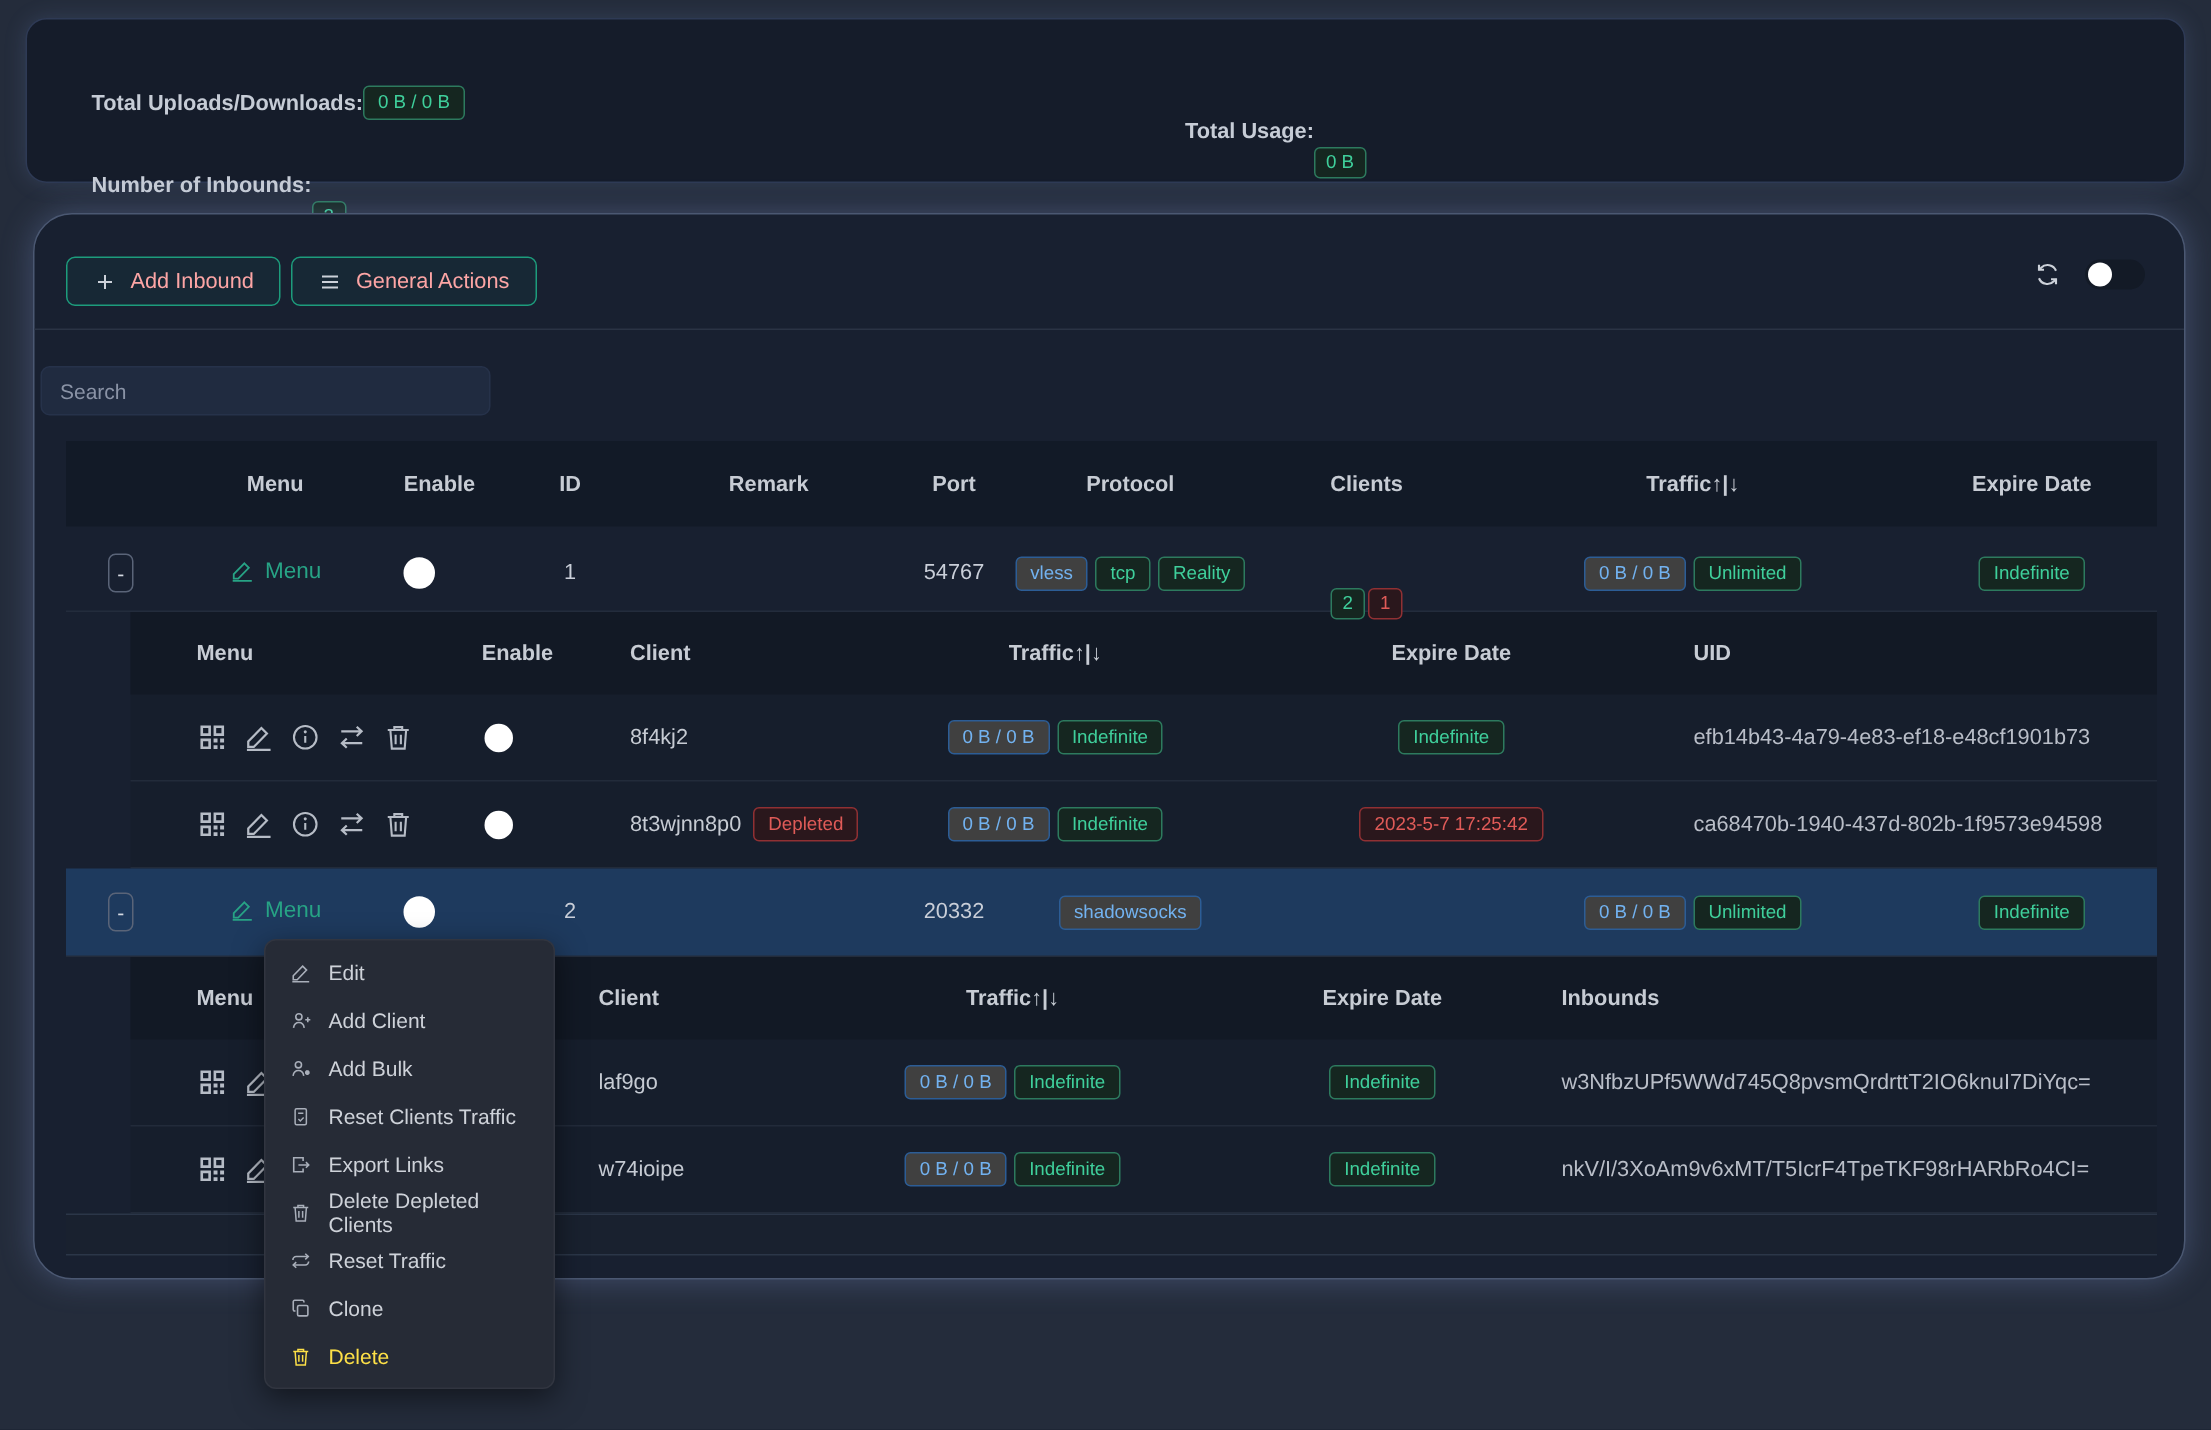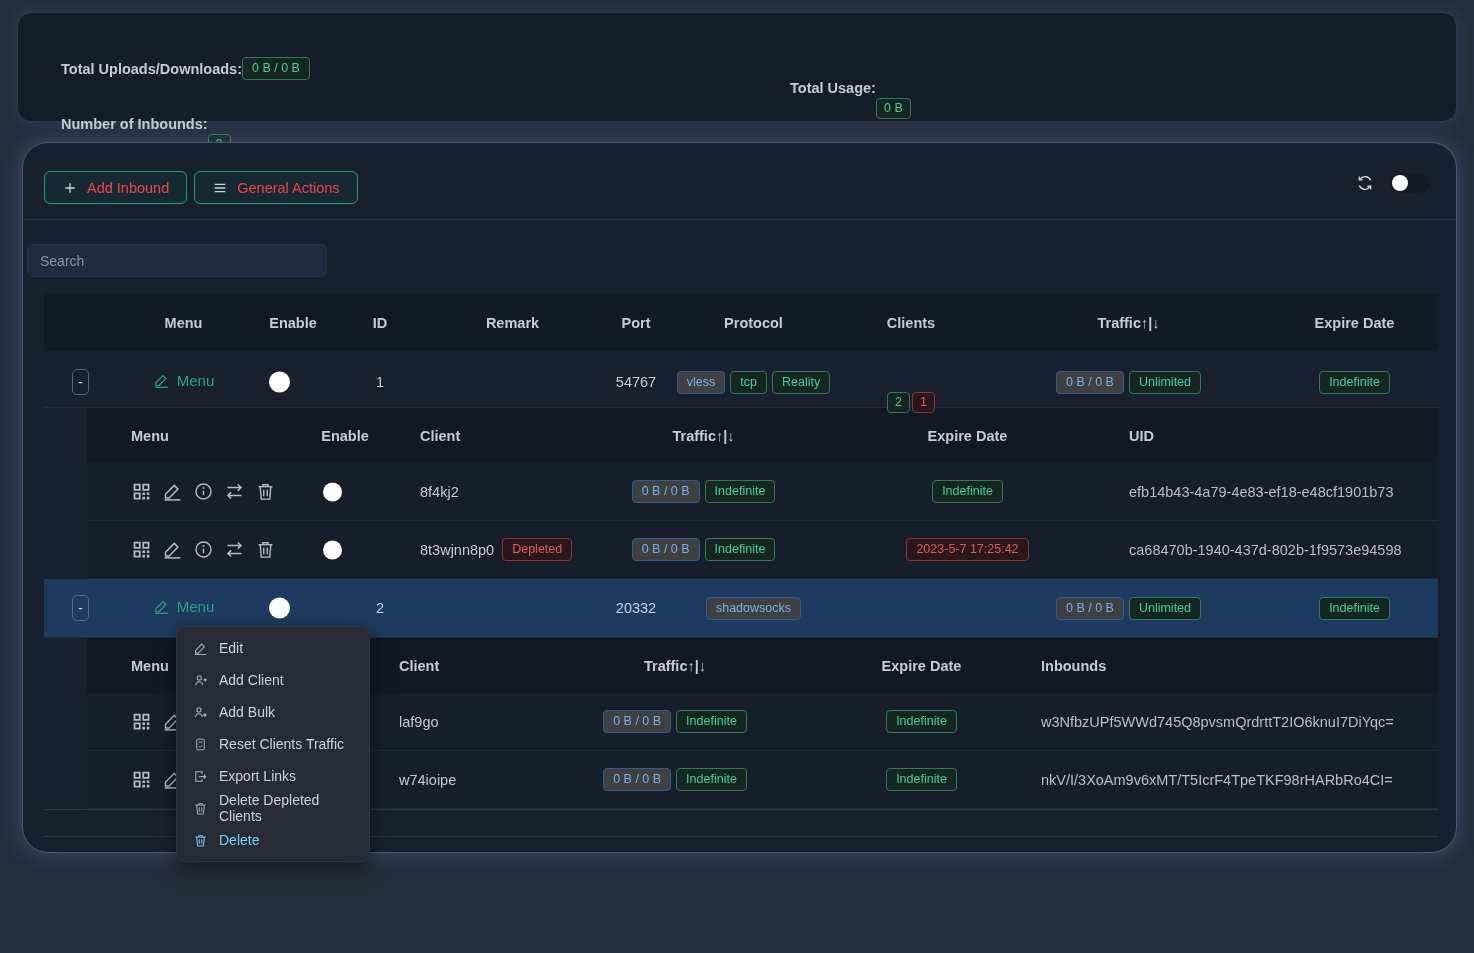--- a/index.html
+++ b/index.html
@@ -23,21 +23,21 @@
   .tag.red   { color:#e05b58; border-color:#903033; background:#2a171c; }
   .tag.sm { padding:1px 7px;margin-top:41px; }
 
   
   .main-card { position:absolute; left:22px; top:142px; width:1435px; height:711px;
     background:#182030; border:1px solid #4b5872; border-radius:26px;
     box-shadow:0 0 22px rgba(135,160,225,.30); padding:28px 0 0 0; }
   .toolbar { display:flex; gap:7px; padding-left:21px; }
   .btn { display:flex; align-items:center; gap:9px; height:33px; padding:0 17px;
     background:rgba(20,160,130,.07); border:1px solid #1d9c7c; border-radius:6px;
-    color:#ef4444; font-size:14.5px; cursor:pointer; }
+    color:#fca5a5; font-size:14.5px; cursor:pointer; }
   .toolbar-right { position:absolute; right:26px; top:30px; display:flex; align-items:center; gap:15px; }
   .icon-btn { color:#ccd1d9; display:flex; cursor:pointer; }
   .switch { position:relative; border-radius:999px; cursor:pointer; }
   .switch.on { background:#0ca678; }
   .switch.off { background:#131a26; }
   .switch .knob { position:absolute; background:#fff; border-radius:50%; top:50%; transform:translateY(-50%); }
   .sw-top { width:40px; height:20px; }
   .sw-top .knob { width:16px; height:16px; left:2px; }
   .sw-row { width:44px; height:26px; }
   .sw-row .knob { width:21px; height:21px; right:3px; }
@@ -82,21 +82,21 @@
 
   .table-footer { height:28px; border-top:1px solid #2b3648; border-bottom:1px solid #2b3648; background:#19212f; }
 
   
   .dropdown { position:absolute; left:176px; top:626px; width:194px; background:#262b36;
     border:1px solid rgba(255,255,255,.05); border-radius:8px; padding:5px 0;
     box-shadow:0 6px 20px rgba(0,0,0,.5); z-index:100; }
   .dd-item { display:flex; align-items:center; gap:11px; height:32px; padding:0 16px;
     color:#ced2d9; font-size:14px; cursor:pointer; }
   .dd-item .dd-ic { color:#a9afba; display:inline-flex; }
-  .dd-item.danger, .dd-item.danger .dd-ic { color:#7dd3fc; }
+  .dd-item.danger, .dd-item.danger .dd-ic { color:#fde047; }
 
   svg.ic { display:block; }
 </style>
 </head>
 <body>
 
 <svg width="0" height="0" style="position:absolute">
   <defs>
     <symbol id="i-qr" viewBox="0 0 24 24">
       <path fill="currentColor" d="M3 3h8v8H3Zm2 2v4h4V5Zm8-2h8v8h-8Zm2 2v4h4V5ZM3 13h8v8H3Zm2 2v4h4v-4Zm8-2h3v3h-3Zm5 0h3v3h-3Zm-5 5h3v3h-3Zm5 0h3v3h-3Z"></path>
@@ -545,20 +545,36 @@
       <span>Export Links</span>
     </div>
     <div class="dd-item">
       <span class="dd-ic">
           <svg class="ic" width="15" height="15">
             <use href="#i-trash"></use>
           </svg>
         </span>
       <span>Delete Depleted Clients</span>
     </div>
+    <div class="dd-item">
+      <span class="dd-ic">
+          <svg class="ic" width="15" height="15">
+            <use href="#i-loop"></use>
+          </svg>
+        </span>
+      <span>Reset Traffic</span>
+    </div>
+    <div class="dd-item">
+      <span class="dd-ic">
+          <svg class="ic" width="15" height="15">
+            <use href="#i-clone"></use>
+          </svg>
+        </span>
+      <span>Clone</span>
+    </div>
     <div class="dd-item danger">
       <span class="dd-ic">
           <svg class="ic" width="15" height="15">
             <use href="#i-trash"></use>
           </svg>
         </span>
       <span>Delete</span>
     </div>
   </div>
 

